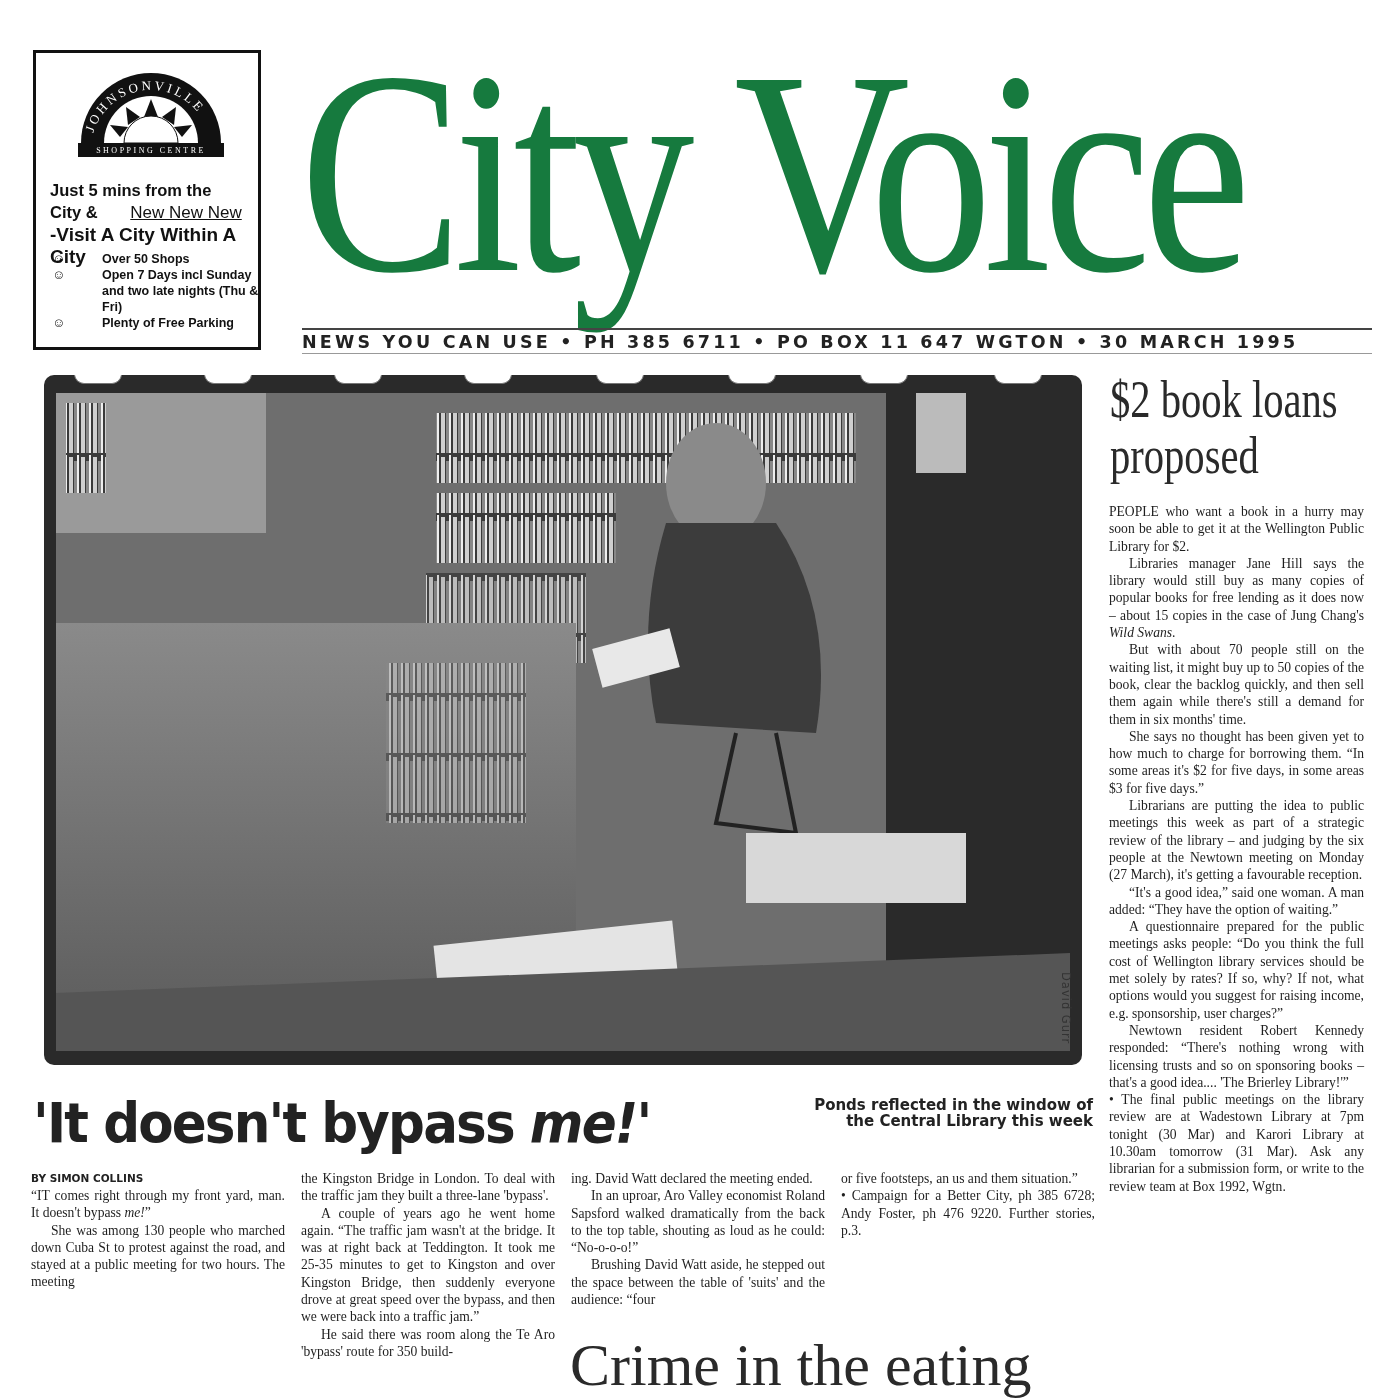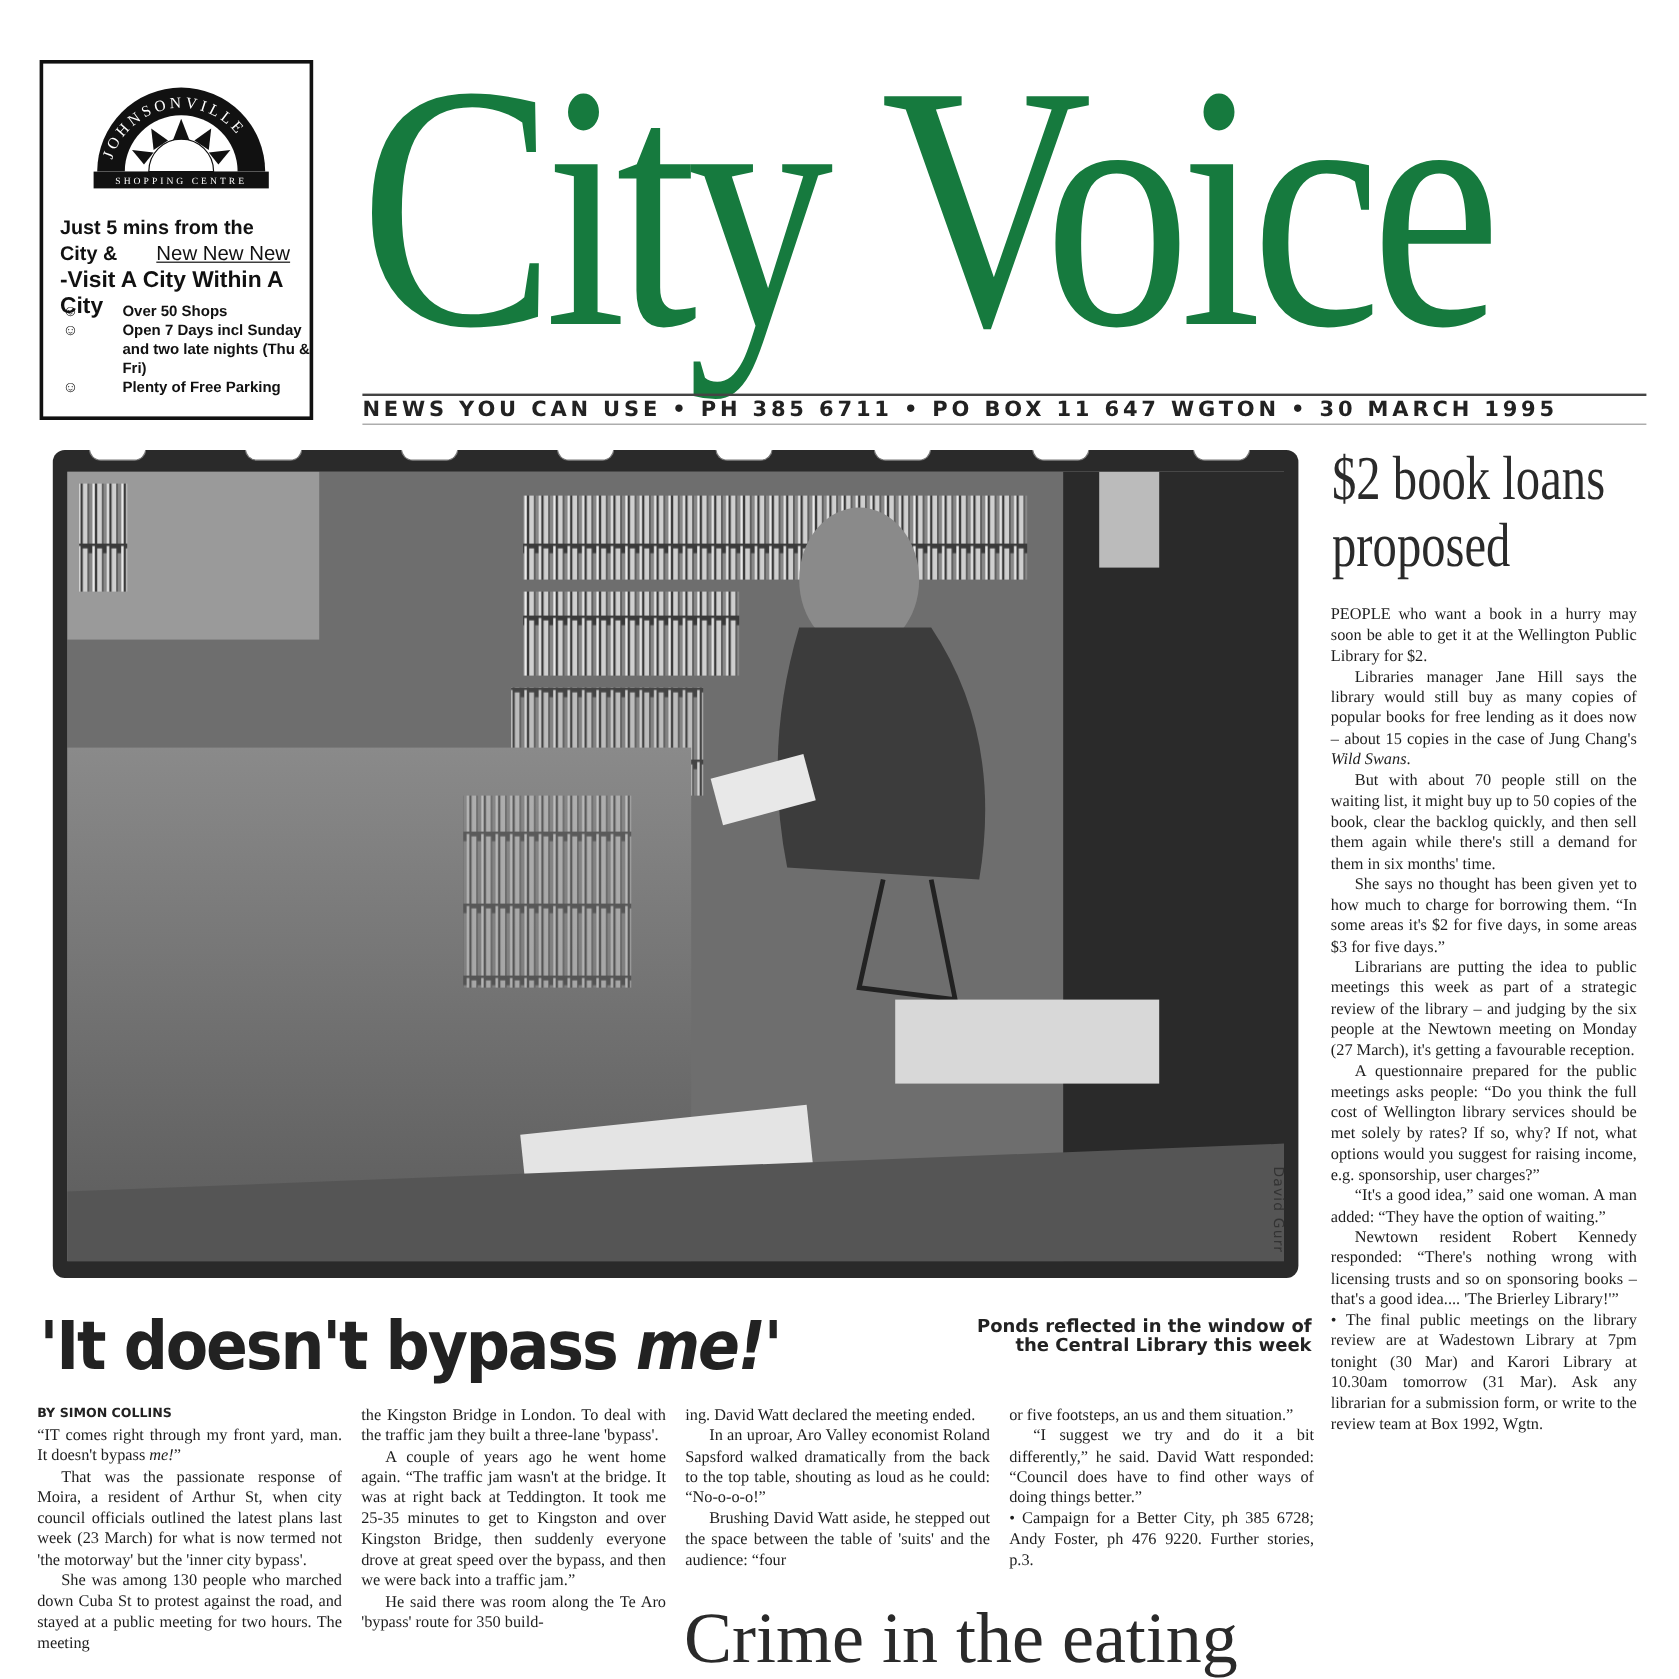--- a/index.html
+++ b/index.html
@@ -181,48 +181,46 @@
 <div class="abs right-head">
   <span>$2 book loans</span><br>
   <span>proposed</span>
 </div>
 <div class="abs right-body">
   <p class="first">PEOPLE who want a book in a hurry may soon be able to get it at the Wellington Public Library for $2.</p>
   <p><span>Libraries manager Jane Hill says the library would still buy as many copies of popular books for free lending as it does now – about 15 copies in the case of Jung Chang's </span><em>Wild Swans</em><span>.</span></p>
   <p>But with about 70 people still on the waiting list, it might buy up to 50 copies of the book, clear the backlog quickly, and then sell them again while there's still a demand for them in six months' time.</p>
   <p>She says no thought has been given yet to how much to charge for borrowing them. “In some areas it's $2 for five days, in some areas $3 for five days.”</p>
   <p>Librarians are putting the idea to public meetings this week as part of a strategic review of the library – and judging by the six people at the Newtown meeting on Monday (27 March), it's getting a favourable reception.</p>
+  <p>“It's a good idea,” said one woman. A man added: “They have the option of waiting.”</p>
   <p>A questionnaire prepared for the public meetings asks people: “Do you think the full cost of Wellington library services should be met solely by rates? If so, why? If not, what options would you suggest for raising income, e.g. sponsorship, user charges?”</p>
-  <p>“It's a good idea,” said one woman. A man added: “They have the option of waiting.”</p>
   <p>Newtown resident Robert Kennedy responded: “There's nothing wrong with licensing trusts and so on sponsoring books – that's a good idea.... 'The Brierley Library!'”</p>
   <p class="bullet">• The final public meetings on the library review are at Wadestown Library at 7pm tonight (30 Mar) and Karori Library at 10.30am tomorrow (31 Mar). Ask any librarian for a submission form, or write to the review team at Box 1992, Wgtn.</p>
 </div>
 
 <div class="abs bypass-head">
   <span>'It doesn't bypass </span><em>me!'</em>
 </div>
 <div class="abs caption">
   <span>Ponds</span><span> reflected in the window of the Central Library this week</span>
 </div>
 <div class="abs byline">BY SIMON COLLINS</div>
 
 <div class="abs col col-narrow c1">
   <p class="first"><span>“IT comes right through my front yard, man. It doesn't bypass </span><em>me!</em><span>”</span></p>
-  <p>That was the passionate response of Moira, a resident of Arthur St, when city council officials outlined the latest plans last week (23 March) for what is now termed not 'the motorway' but the 'inner city bypass'.</p>
   <p>She was among 130 people who marched down Cuba St to protest against the road, and stayed at a public meeting for two hours. The meeting</p>
 </div>
 <div class="abs col col-narrow c2">
   <p class="first">the Kingston Bridge in London. To deal with the traffic jam they built a three-lane 'bypass'.</p>
   <p>A couple of years ago he went home again. “The traffic jam wasn't at the bridge. It was at right back at Teddington. It took me 25-35 minutes to get to Kingston and over Kingston Bridge, then suddenly everyone drove at great speed over the bypass, and then we were back into a traffic jam.”</p>
   <p>He said there was room along the Te Aro 'bypass' route for 350 build-</p>
 </div>
 <div class="abs col col-narrow c3">
   <p class="first">ing. David Watt declared the meeting ended.</p>
   <p>In an uproar, Aro Valley economist Roland Sapsford walked dramatically from the back to the top table, shouting as loud as he could: “No-o-o-o!”</p>
   <p>Brushing David Watt aside, he stepped out the space between the table of 'suits' and the audience: “four</p>
 </div>
 <div class="abs col col-narrow c4">
   <p class="first">or five footsteps, an us and them situation.”</p>
-  <p>“I suggest we try and do it a bit differently,” he said. David Watt responded: “Council does have to find other ways of doing things better.”</p>
   <p class="bullet">• Campaign for a Better City, ph 385 6728; Andy Foster, ph 476 9220. Further stories, p.3.</p>
 </div>
 
 <div class="abs crime-head">Crime in the eating</div>
 
 </body></html>

